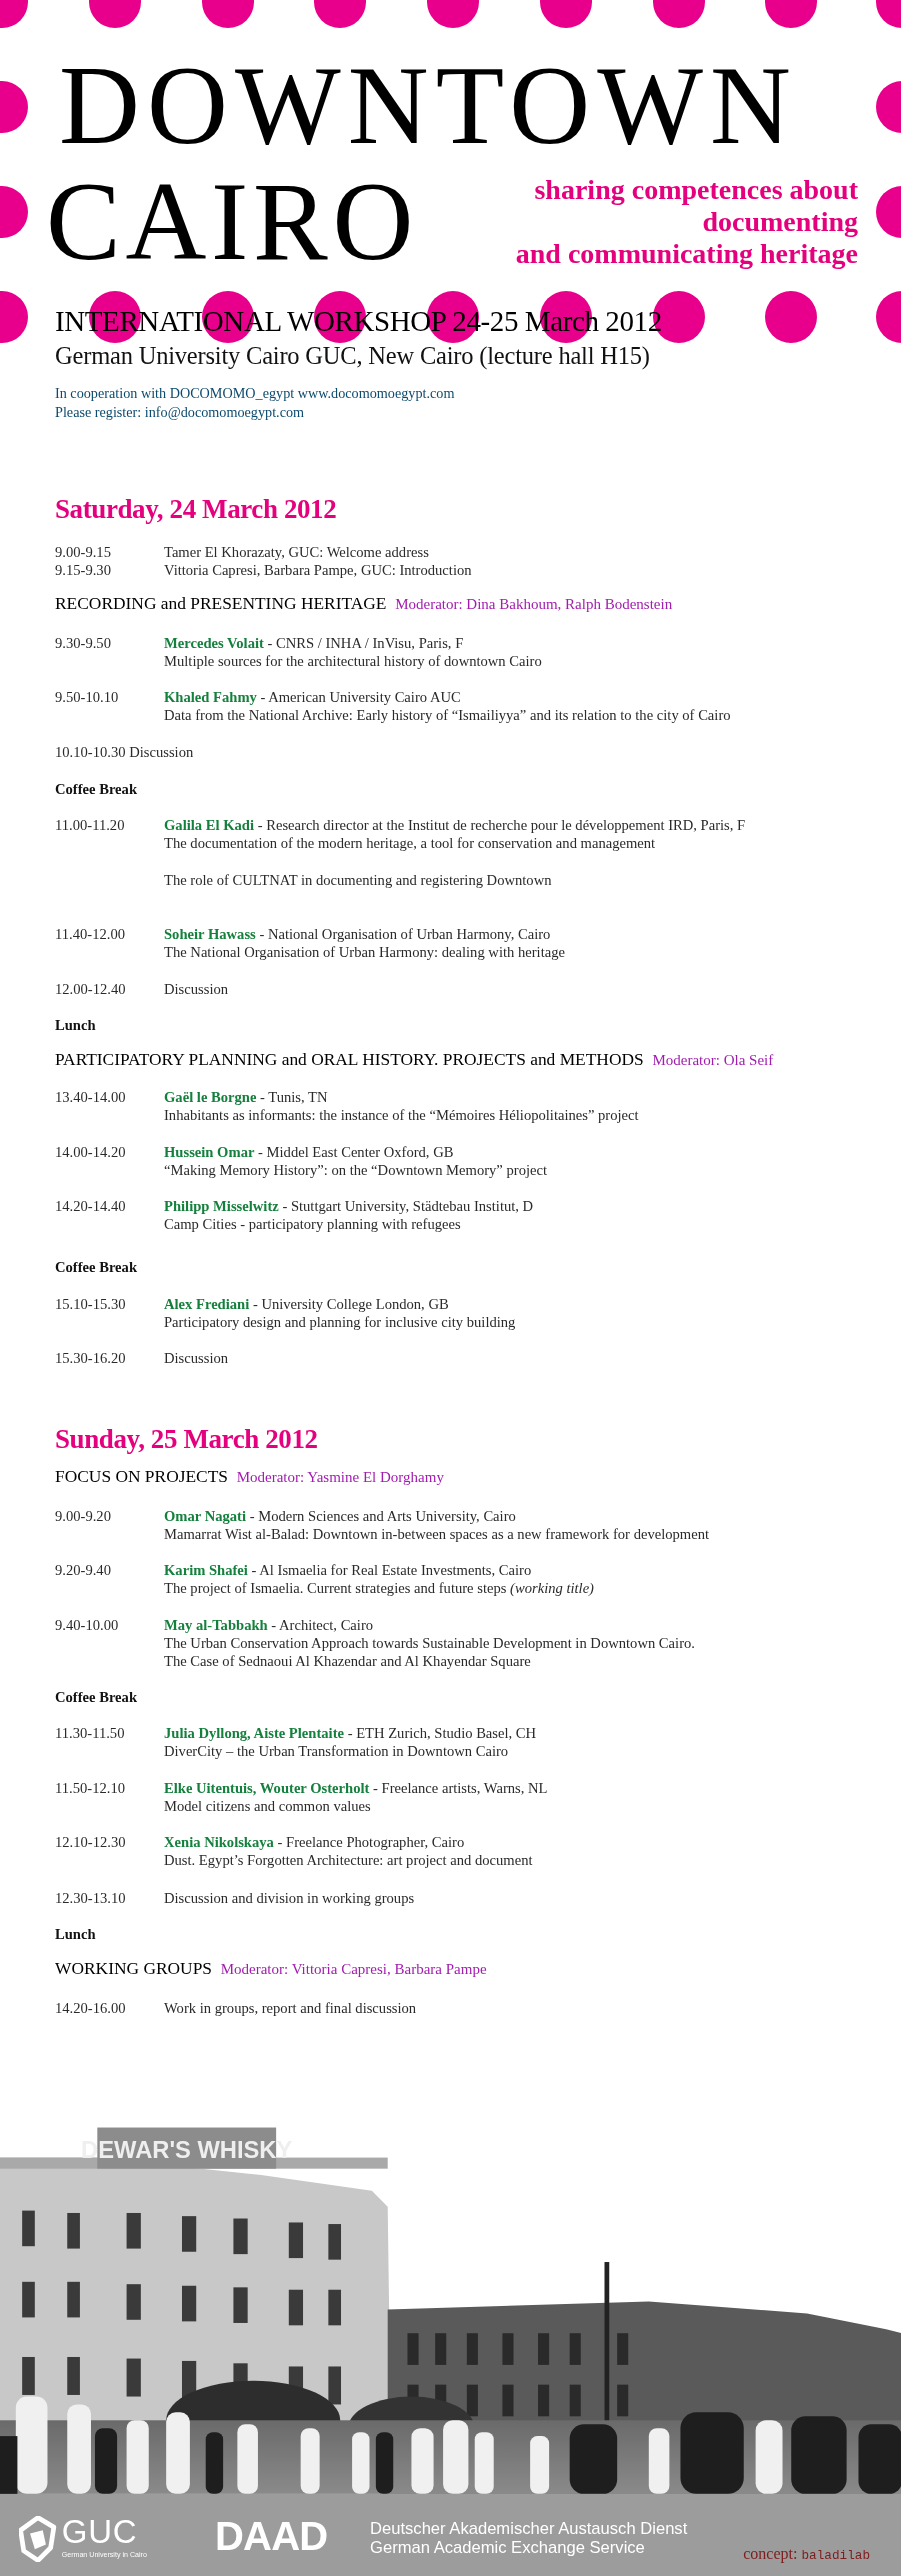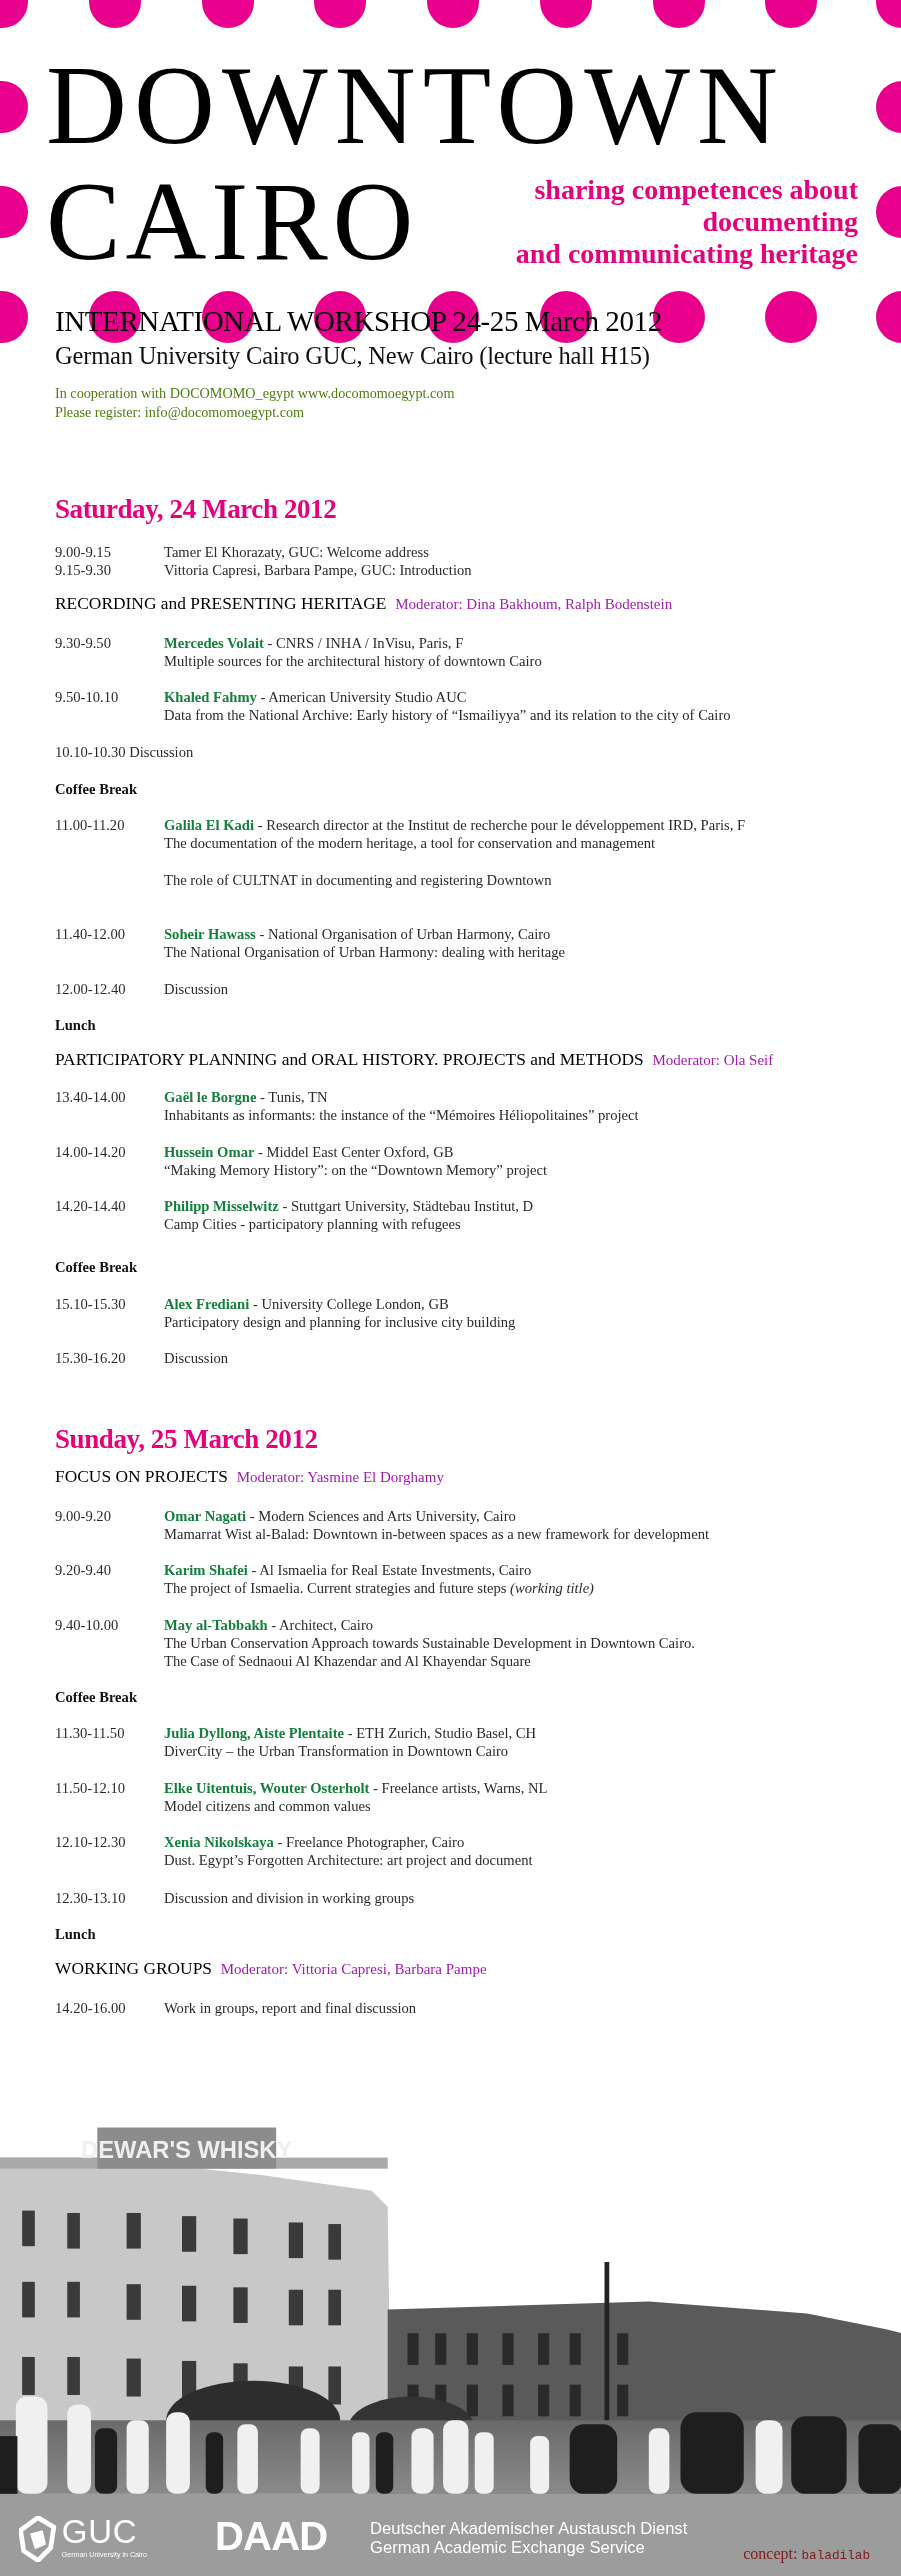--- a/index.html
+++ b/index.html
@@ -1,28 +1,28 @@
 <!DOCTYPE html>
 <html style="font-size:12.7px"><head>
 <meta charset="utf-8">
 <style>
   html,body{margin:0;padding:0;}
   body{width:902px;height:2576px;position:relative;background:#ffffff;overflow:hidden;
        font-family:"Liberation Serif","DejaVu Serif",serif;color:#1a1a1a;}
   .dot{position:absolute;width:52px;height:52px;border-radius:50%;background:#e8008c;}
   .title{position:absolute;left:46px;font-family:"Liberation Serif",serif;font-weight:normal;
          color:#000;letter-spacing:4.7px;line-height:1;margin:0;}
-  .title.t1{top:49px;font-size:112px;letter-spacing:7.1px;}
+  .title.t1{top:49px;font-size:112px;letter-spacing:7.1px;margin-left:13px;}
   .title.t2{top:165px;font-size:112px;letter-spacing:4.7px;}
   .tagline{position:absolute;right:44px;top:174px;text-align:right;color:#e5007e;
            font-family:Liberation Serif, serif;font-weight:bold;font-size:28px;line-height:32px;}
   .tagline div{white-space:nowrap;}
   .ws-title{position:absolute;left:55px;top:305px;font-size:29px;color:#000;white-space:nowrap;letter-spacing:-0.4px;}
   .ws-sub{position:absolute;left:55px;top:342px;font-size:24.5px;color:#111;white-space:nowrap;letter-spacing:-0.2px;}
-  .coop{position:absolute;left:55px;top:384px;font-size:14.2px;line-height:19px;color:#4d7c0f;}
+  .coop{position:absolute;left:55px;top:384px;font-size:14.2px;line-height:19px;color:#0c4a6e;}
   .day{position:absolute;left:55px;font-size:27px;color:#e5007e;font-weight:bold;white-space:nowrap;letter-spacing:-0.4px;}
   .block{position:absolute;left:55px;width:823px;font-size:14.6px;line-height:18px;color:#2a2a2a;}
   .row{display:flex;}
   .time{width:109px;flex:none;}
   .txt{flex:1;}
   .b{font-weight:bold;color:#15803d;}
   .sec{font-size:17.4px;color:#000;white-space:nowrap;}
   .sec .mod{font-size:15px;color:#a21caf;font-weight:normal;}
   .plain{color:#111;font-weight:bold;}
   .photo{position:absolute;left:0;top:2072px;width:902px;height:422px;overflow:hidden;background:#fff;}
@@ -104,21 +104,21 @@
       <span class="txt"><span class="b">Mercedes Volait</span><span> - CNRS / INHA / InVisu, Paris, F</span></span>
     </div>
   <div class="row">
       <span class="time"></span>
       <span class="txt">Multiple sources for the architectural history of downtown Cairo</span>
     </div>
 </div>
 <div class="block" style="top:688px">
   <div class="row">
       <span class="time">9.50-10.10</span>
-      <span class="txt"><span class="b">Khaled Fahmy</span><span> - American University Studio AUC</span></span>
+      <span class="txt"><span class="b">Khaled Fahmy</span><span> - American University Cairo AUC</span></span>
     </div>
   <div class="row">
       <span class="time"></span>
       <span class="txt">Data from the National Archive: Early history of “Ismailiyya” and its relation to the city of Cairo</span>
     </div>
 </div>
 
 <div class="block" style="top:743px">10.10-10.30 Discussion</div>
 <div class="block plain" style="top:780px">Coffee Break</div>
 

